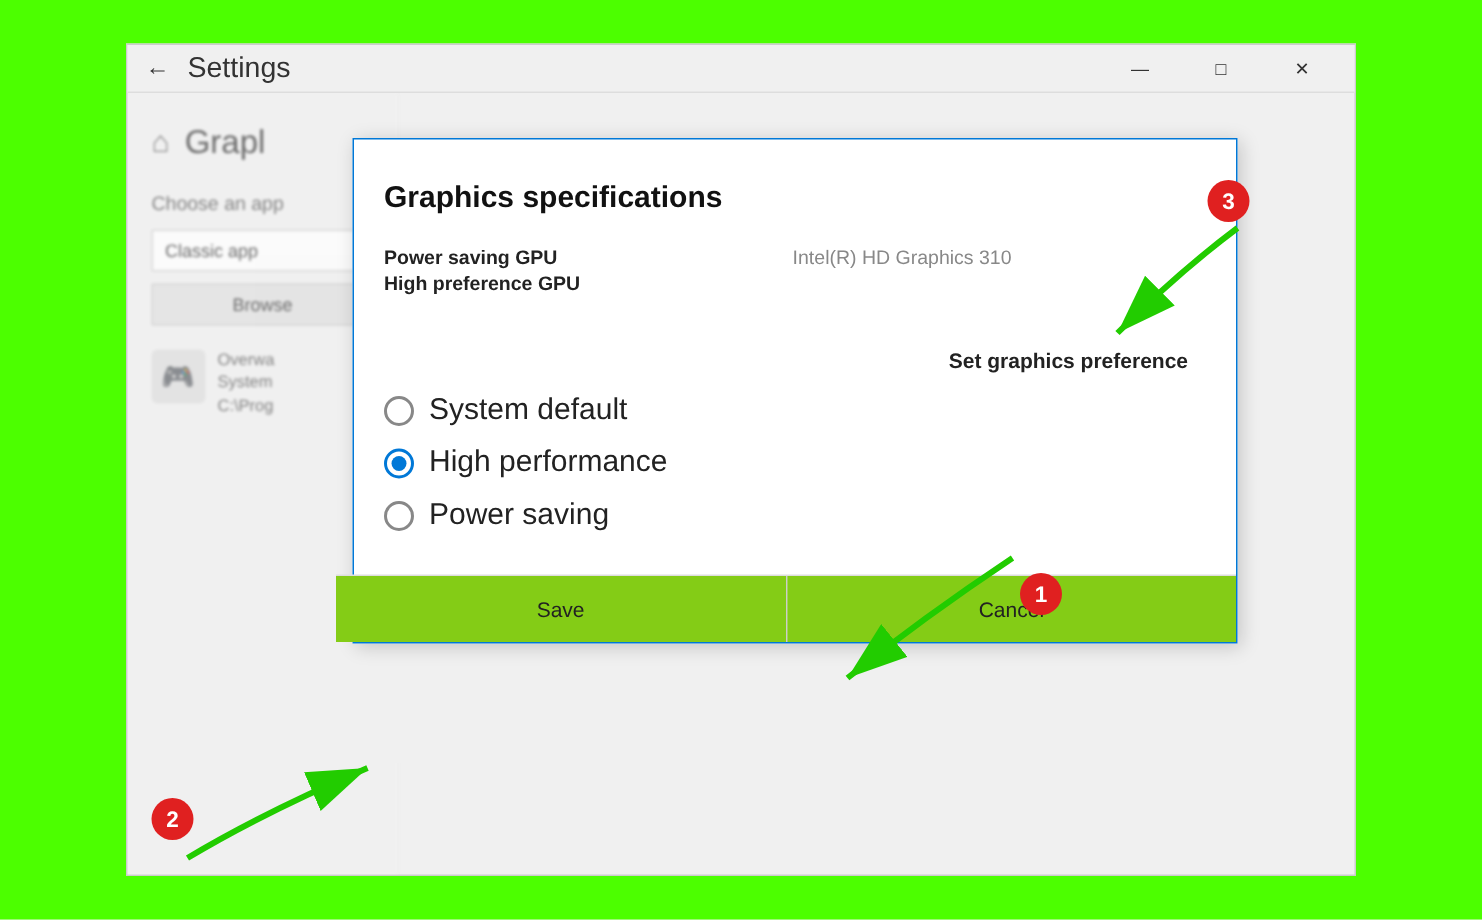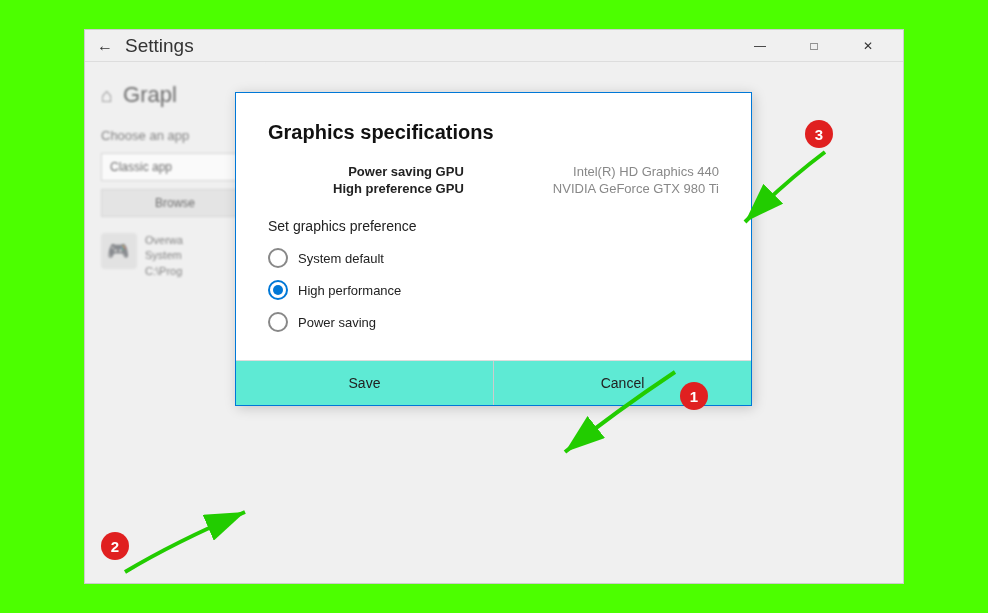--- a/index.html
+++ b/index.html
@@ -136,55 +136,55 @@
     .dialog-overlay {
       position: absolute;
       top: 0; left: 0; right: 0; bottom: 0;
       background: rgba(0,0,0,0.0);
       display: flex;
       align-items: flex-start;
       justify-content: flex-start;
       padding: 30px 0 0 150px;
     }
     .dialog {
-      width: 517px;
+      width: 590px;
       background: #fff;
       border: 1.5px solid #0078d7;
       box-shadow: 2px 2px 12px rgba(0,0,0,0.18);
-      padding: 28px 32px 0 32px;
+      padding: 28px 32px 0 20px;
       display: flex;
       flex-direction: column;
     }
     .dialog-title {
       font-size: 20px;
       font-weight: 600;
       color: #111;
       margin-bottom: 20px;
     }
     .gpu-specs {
       display: grid;
       grid-template-columns: auto auto;
       gap: 2px 24px;
-      margin-bottom: 22px;
-      text-align: right;
+      margin-bottom: 36px;
     }
     .gpu-label {
       font-size: 13px;
       font-weight: 600;
       color: #222;
     }
     .gpu-value {
       font-size: 13px;
       color: #888;
     }
     .pref-label {
       font-size: 14px;
-      font-weight: 400;
+      font-weight: 700;
       color: #222;
       margin-bottom: 14px;
+      text-align: right;
     }
     .radio-group {
       display: flex;
       flex-direction: column;
       gap: 12px;
       margin-bottom: 28px;
     }
     .radio-item {
       display: flex;
       align-items: center;
@@ -204,32 +204,32 @@
     .radio-circle.selected {
       border-color: #0078d7;
     }
     .radio-dot {
       width: 10px;
       height: 10px;
       border-radius: 50%;
       background: #0078d7;
     }
     .radio-text {
-      font-size: 13px;
+      font-size: 20px;
       color: #222;
     }
     .dialog-buttons {
       display: flex;
       border-top: 1px solid #ddd;
       margin: 0 -32px;
     }
     .dialog-btn {
       flex: 1;
       padding: 14px;
-      background: #5eead4;
+      background: #84cc16;
       border: none;
       font-size: 14px;
       color: #222;
       cursor: pointer;
       border-right: 1px solid #ccc;
     }
     .dialog-btn:last-child { border-right: none; }
     .badge {
       width: 28px;
       height: 28px;
@@ -286,23 +286,22 @@
         </div>
       </div>
     </div>
 
     <div class="dialog-overlay">
       <div class="dialog">
         <div class="dialog-title">Graphics specifications</div>
 
         <div class="gpu-specs">
           <span class="gpu-label">Power saving GPU</span>
-          <span class="gpu-value">Intel(R) HD Graphics 440</span>
+          <span class="gpu-value">Intel(R) HD Graphics 310</span>
           <span class="gpu-label">High preference GPU</span>
-          <span class="gpu-value">NVIDIA GeForce GTX 980 Ti</span>
         </div>
 
         <div class="pref-label">Set graphics preference</div>
 
         <div class="radio-group">
 
           <div class="radio-item">
             <div class="radio-circle"></div>
             <span class="radio-text">System default</span>
           </div>

